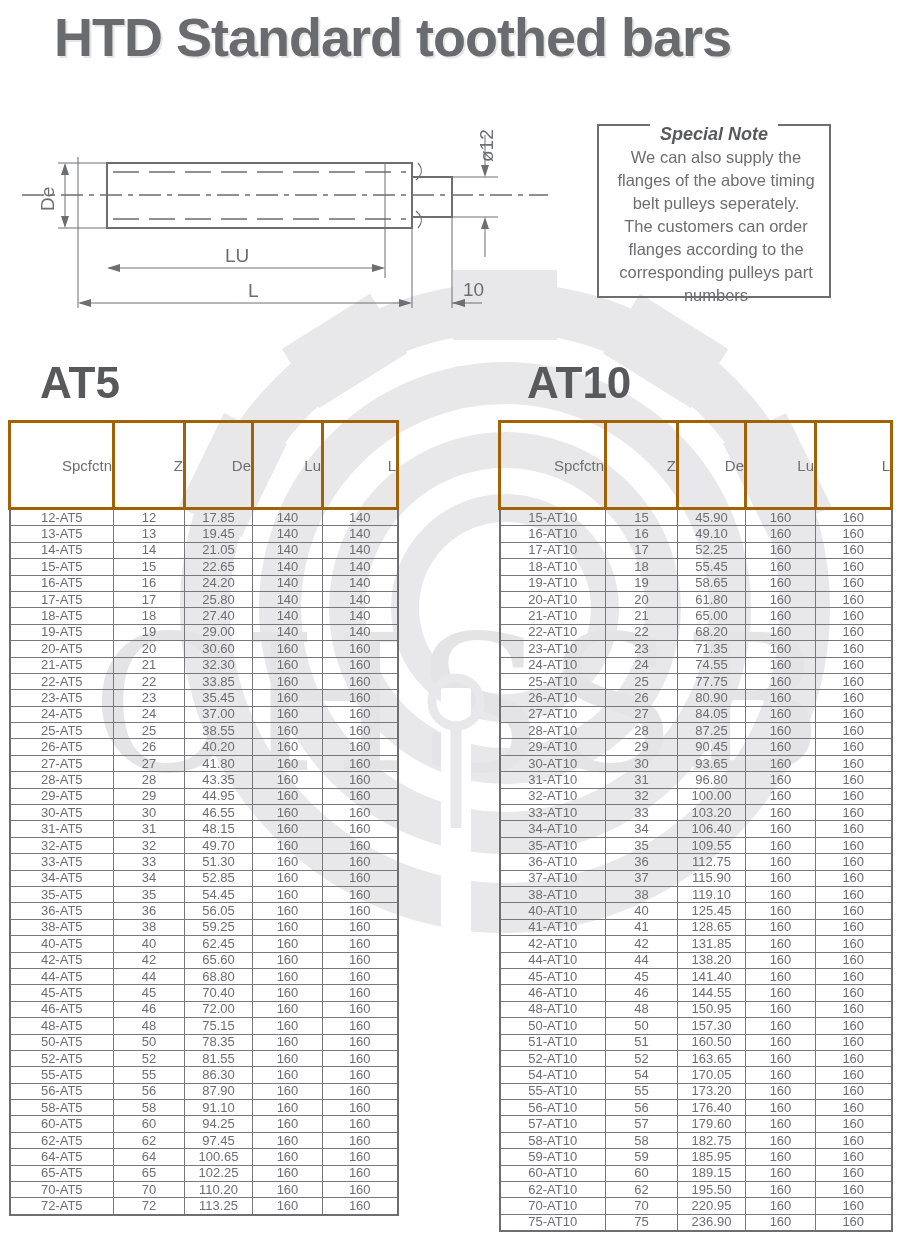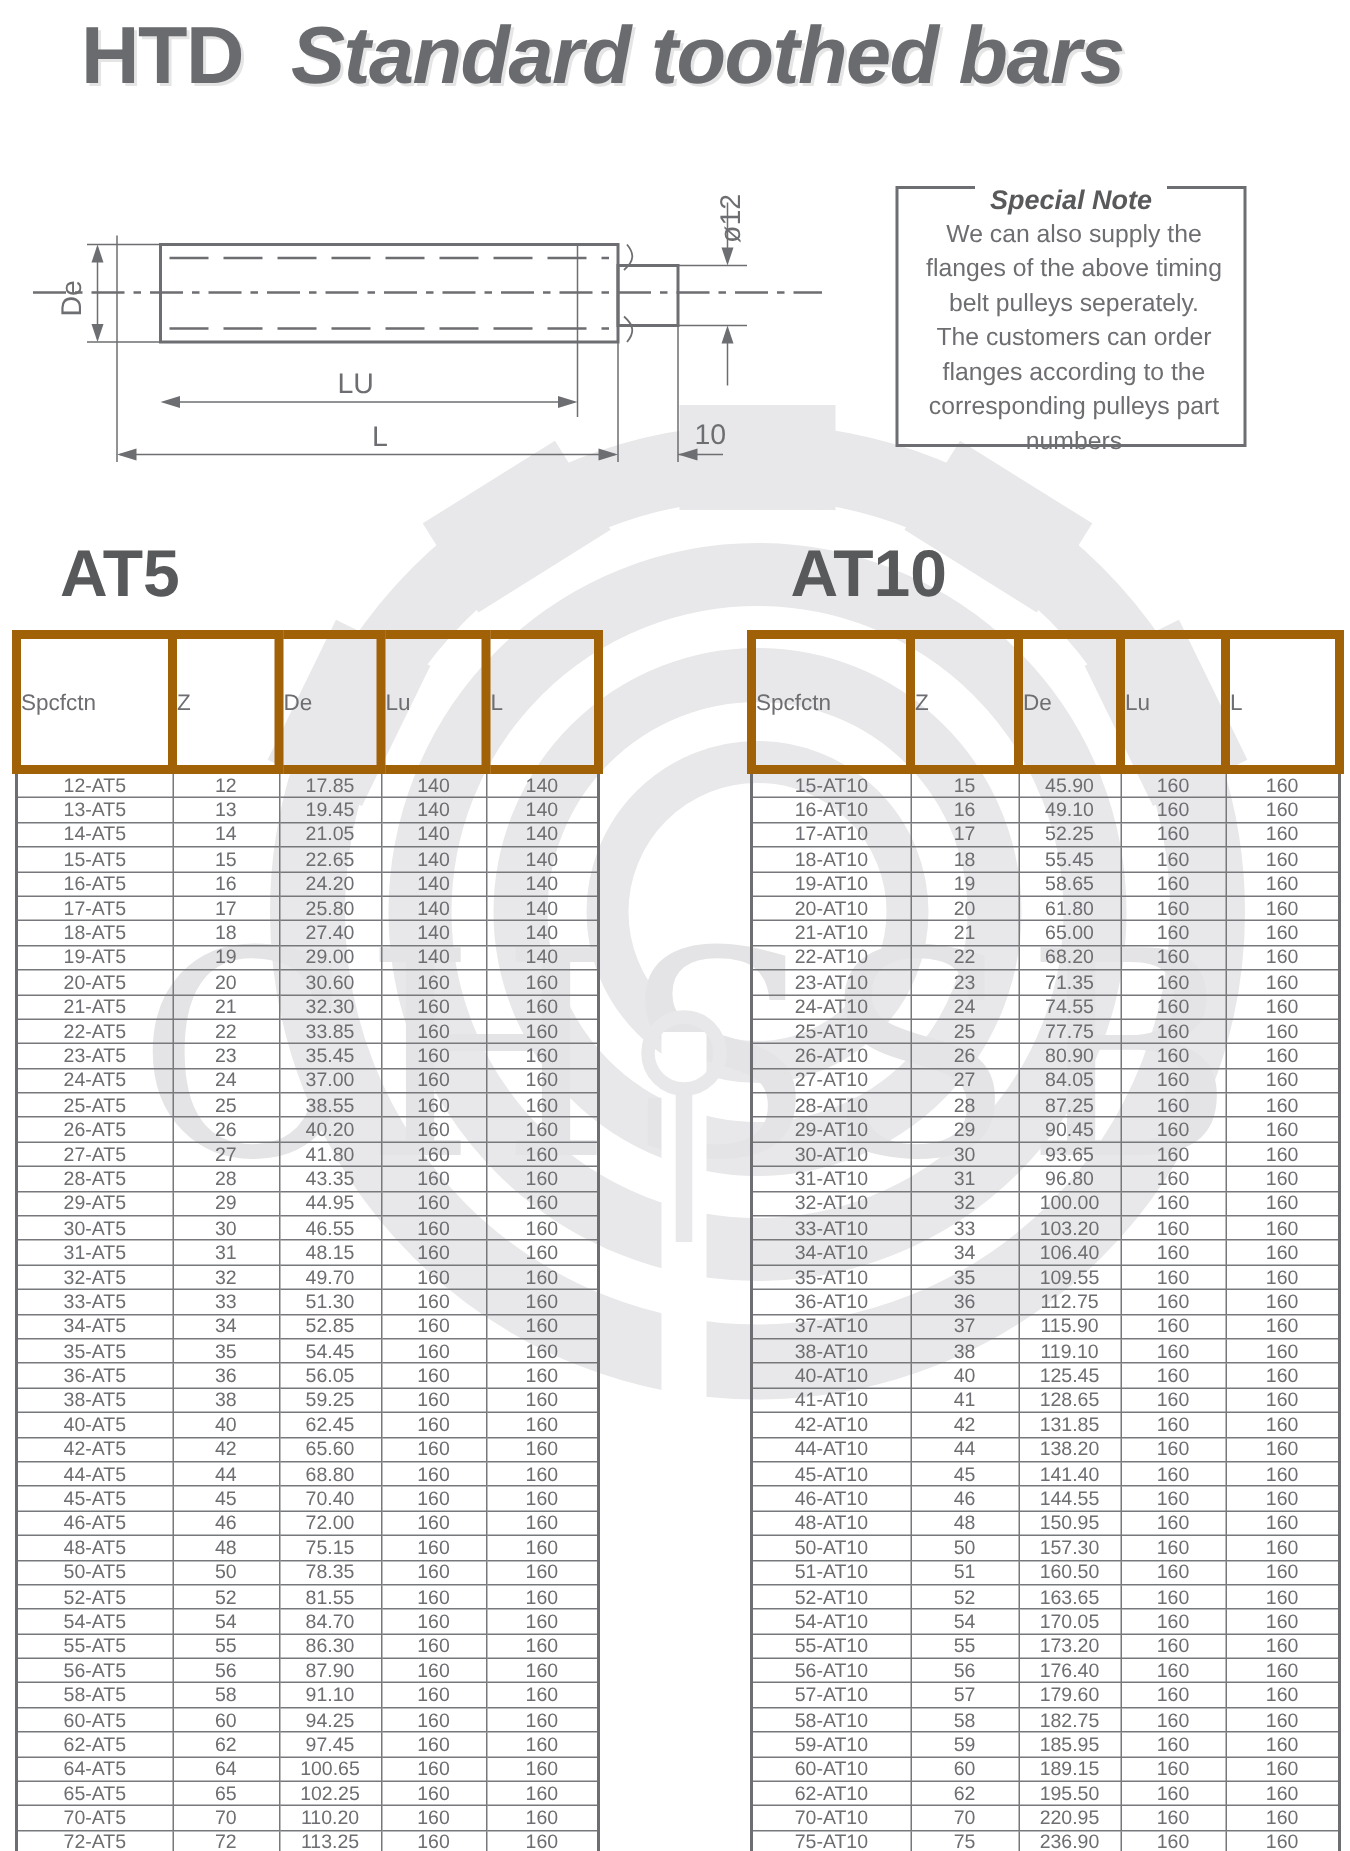--- a/index.html
+++ b/index.html
@@ -4,42 +4,42 @@
 <style>
   html,body{margin:0;padding:0;background:#fff;}
   .sheet{position:relative;width:900px;height:1234px;background:#fff;overflow:hidden;
          font-family:"Liberation Sans","DejaVu Sans",sans-serif;color:#6d6e71;}
   
   .watermark{position:absolute;left:0;top:0;width:900px;height:1234px;pointer-events:none;}
   
   .page-title{position:absolute;left:54px;top:6px;font-size:54px;font-weight:bold;
               color:#6a6b6e;letter-spacing:-1px;white-space:nowrap;
               text-shadow:2px 2px 0 rgba(109,110,113,0.18);}
-  .page-title .t-main{font-style:italic;margin-left:32px;}
+  .page-title .t-main{margin-left:14px;}
   
   .drawing{position:absolute;left:20px;top:115px;width:560px;height:205px;}
   .drawing text{fill:#6d6e71;font-family:"Liberation Sans",sans-serif;}
   
   .note-box{position:absolute;left:597px;top:124px;width:234px;height:174px;
             border:2px solid #6d6e71;background:transparent;box-sizing:border-box;text-align:center;}
   .note-title{display:inline-block;position:relative;margin-top:-13px;padding:0 10px;
               background:#fff;font-size:18px;font-weight:bold;font-style:italic;color:#58595b;}
   .note-body{margin-top:1px;padding:0 6px 0 10px;text-align:center;font-size:16.5px;
              line-height:23px;color:#6d6e71;white-space:pre-line;}
   
   .sec-heading{position:absolute;font-size:44px;font-weight:bold;color:#58595b;letter-spacing:0;}
   #at5-heading{left:40px;top:358px;}
   #at10-heading{left:527px;top:358px;}
   
   .spec-table{position:absolute;border-collapse:collapse;table-layout:fixed;
               background:transparent;border:2px solid #6d6e71;}
   #at5-table{left:8px;top:420px;width:388px;}
   #at10-table{left:498px;top:420px;width:392px;}
   .spec-table th{height:84px;font-weight:normal;font-size:15px;color:#6d6e71;
-                 border:6px solid #a16207;text-align:left;padding:0;margin-left:37px;}
+                 border:3px solid #a16207;text-align:right;padding:0;margin-left:37px;}
   .spec-table td{height:15.4px;font-size:13px;line-height:14px;color:#6d6e71;
                  border:1px solid #77787b;text-align:center;padding:0;}
 </style>
 </head>
 <body>
 
 <div class="sheet">
 
   <svg class="watermark" viewBox="0 0 900 1234" xmlns="http://www.w3.org/2000/svg">
     <g fill="#e8e8ea" stroke="none">
@@ -384,27 +384,20 @@
           <td>160</td>
         </tr>
         <tr>
           <td>52-AT5</td>
           <td>52</td>
           <td>81.55</td>
           <td>160</td>
           <td>160</td>
         </tr>
         <tr>
-          <td>54-AT5</td>
-          <td>54</td>
-          <td>84.70</td>
-          <td>160</td>
-          <td>160</td>
-        </tr>
-        <tr>
           <td>55-AT5</td>
           <td>55</td>
           <td>86.30</td>
           <td>160</td>
           <td>160</td>
         </tr>
         <tr>
           <td>56-AT5</td>
           <td>56</td>
           <td>87.90</td>

